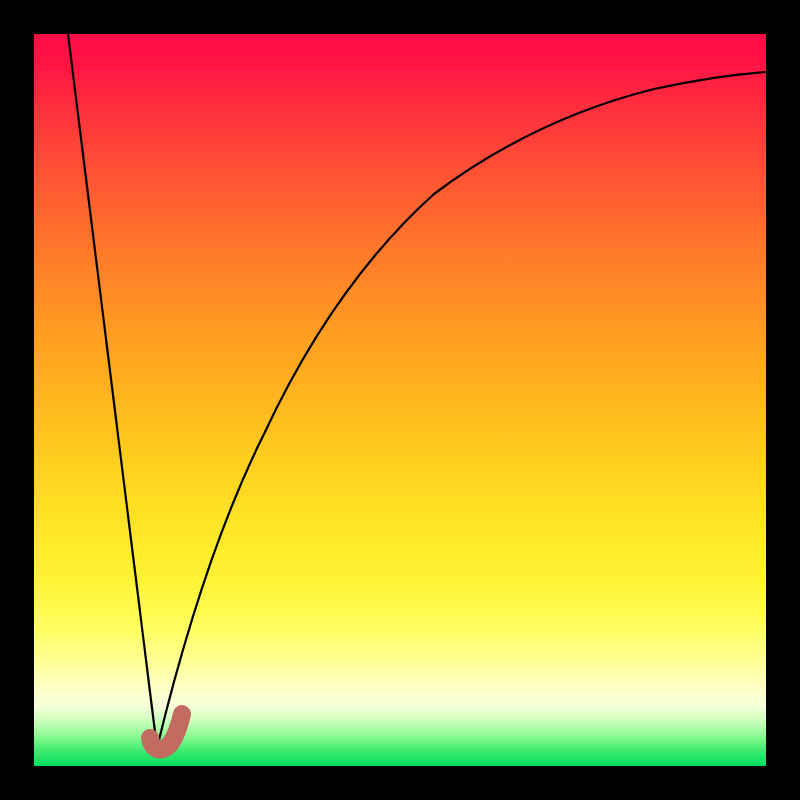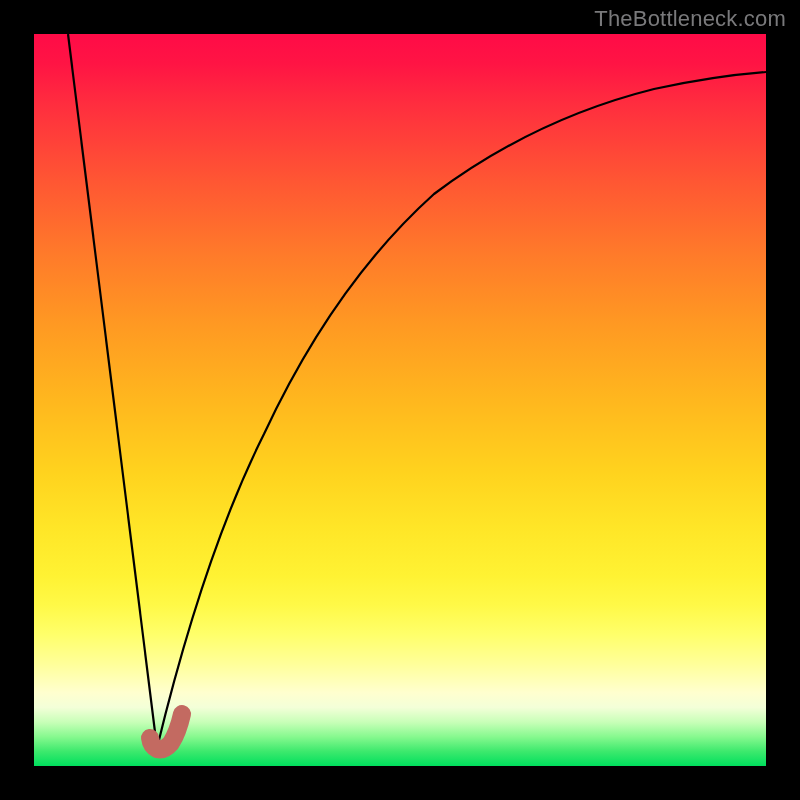--- a/index.html
+++ b/index.html
@@ -84,14 +84,13 @@
                Q 500 85 620 55
                Q 680 42 732 38" fill="none" stroke="#000" stroke-width="2.2"></path>
 
       <path d="M 116 704
                Q 117 712 123 715
                Q 130 717 137 709
                Q 144 698 148 680" fill="none" stroke="#c36a61" stroke-width="18" stroke-linecap="round" stroke-linejoin="round"></path>
     </svg>
   </div>
 
-  <div class="watermark">TheBottleneck.com</div>
 </div>
 
 </body></html>

